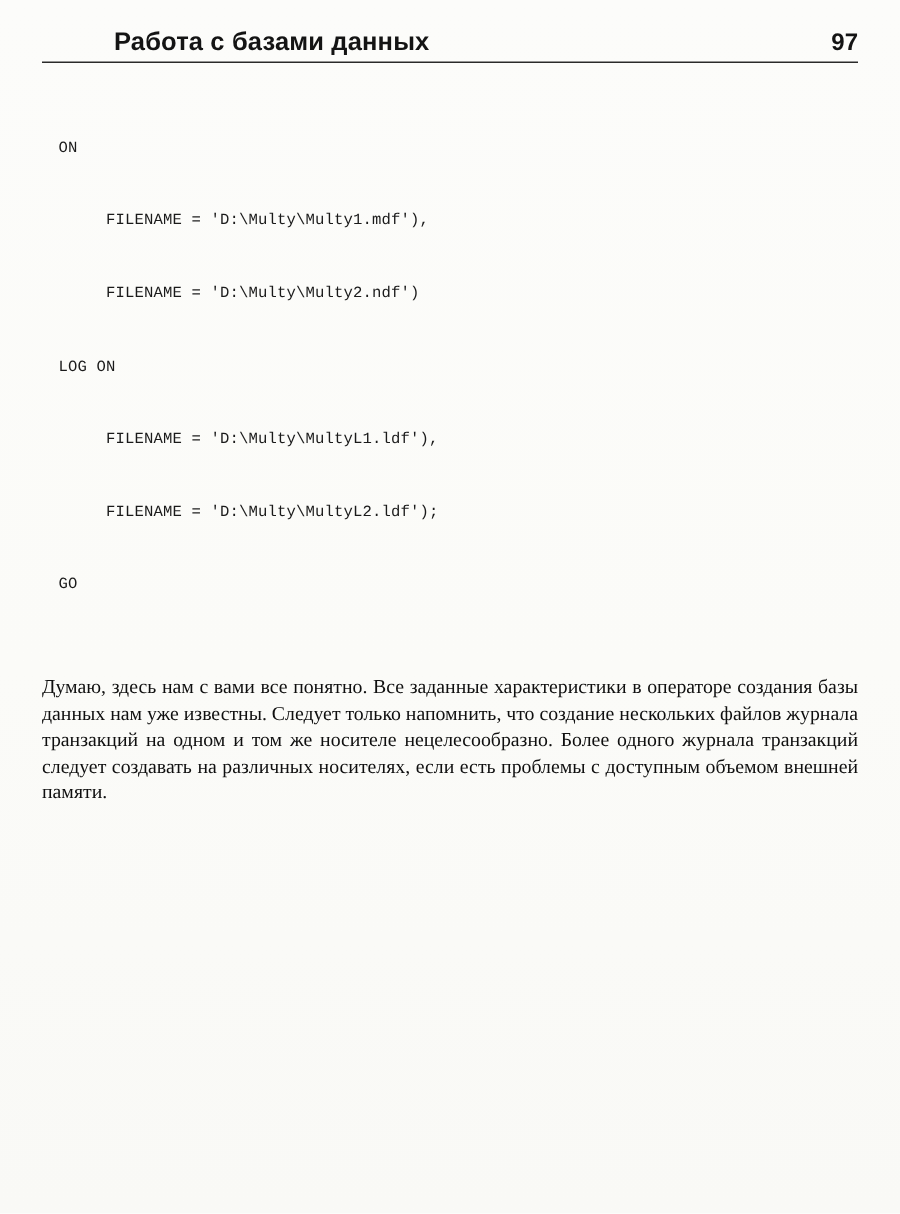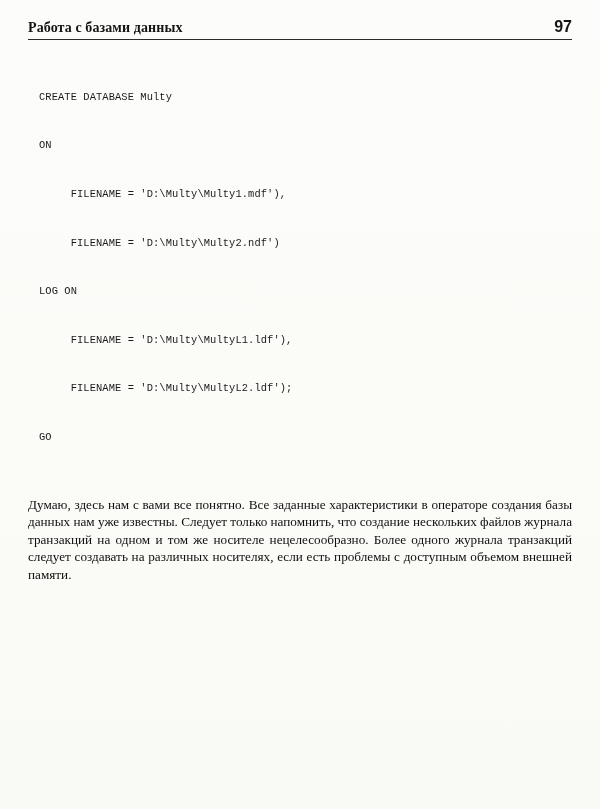--- a/index.html
+++ b/index.html
@@ -25,25 +25,26 @@
   }
 
   
   .runhead {
     display: flex;
     align-items: baseline;
     justify-content: space-between;
     padding-top: 18px;
   }
   .runhead-title {
-    font-family: Liberation Serif, serif;
+    font-family: Liberation Sans, sans-serif;
     font-weight: bold;
-    font-size: 14px;
+    font-size: 17px;
     letter-spacing: 0.1px;
     color: #141414;
+    margin-left: 48px;
   }
   .runhead-folio {
     font-family: "Liberation Sans", sans-serif;
     font-weight: bold;
     font-size: 16px;
     color: #141414;
   }
   .runhead-rule {
     height: 1.4px;
     background: #2a2a2a;
@@ -80,21 +81,20 @@
 
 <div class="page">
 
   <div class="runhead">
     <div class="runhead-title">Работа с базами данных</div>
     <div class="runhead-folio">97</div>
   </div>
   <div class="runhead-rule"></div>
 
   <div class="code code-top">
-    <div>CREATE DATABASE Multy</div>
     <div>ON</div>
     <div>     FILENAME = 'D:\Multy\Multy1.mdf'),</div>
     <div>     FILENAME = 'D:\Multy\Multy2.ndf')</div>
     <div>LOG ON</div>
     <div>     FILENAME = 'D:\Multy\MultyL1.ldf'),</div>
     <div>     FILENAME = 'D:\Multy\MultyL2.ldf');</div>
     <div>GO</div>
   </div>
 
   <p class="para first">Думаю, здесь нам с вами все понятно. Все заданные характеристики в операторе создания базы данных нам уже известны. Следует только напомнить, что создание нескольких файлов журнала транзакций на одном и том же носителе нецелесообразно. Более одного журнала транзакций следует создавать на различных носителях, если есть проблемы с доступным объемом внешней памяти.</p>

